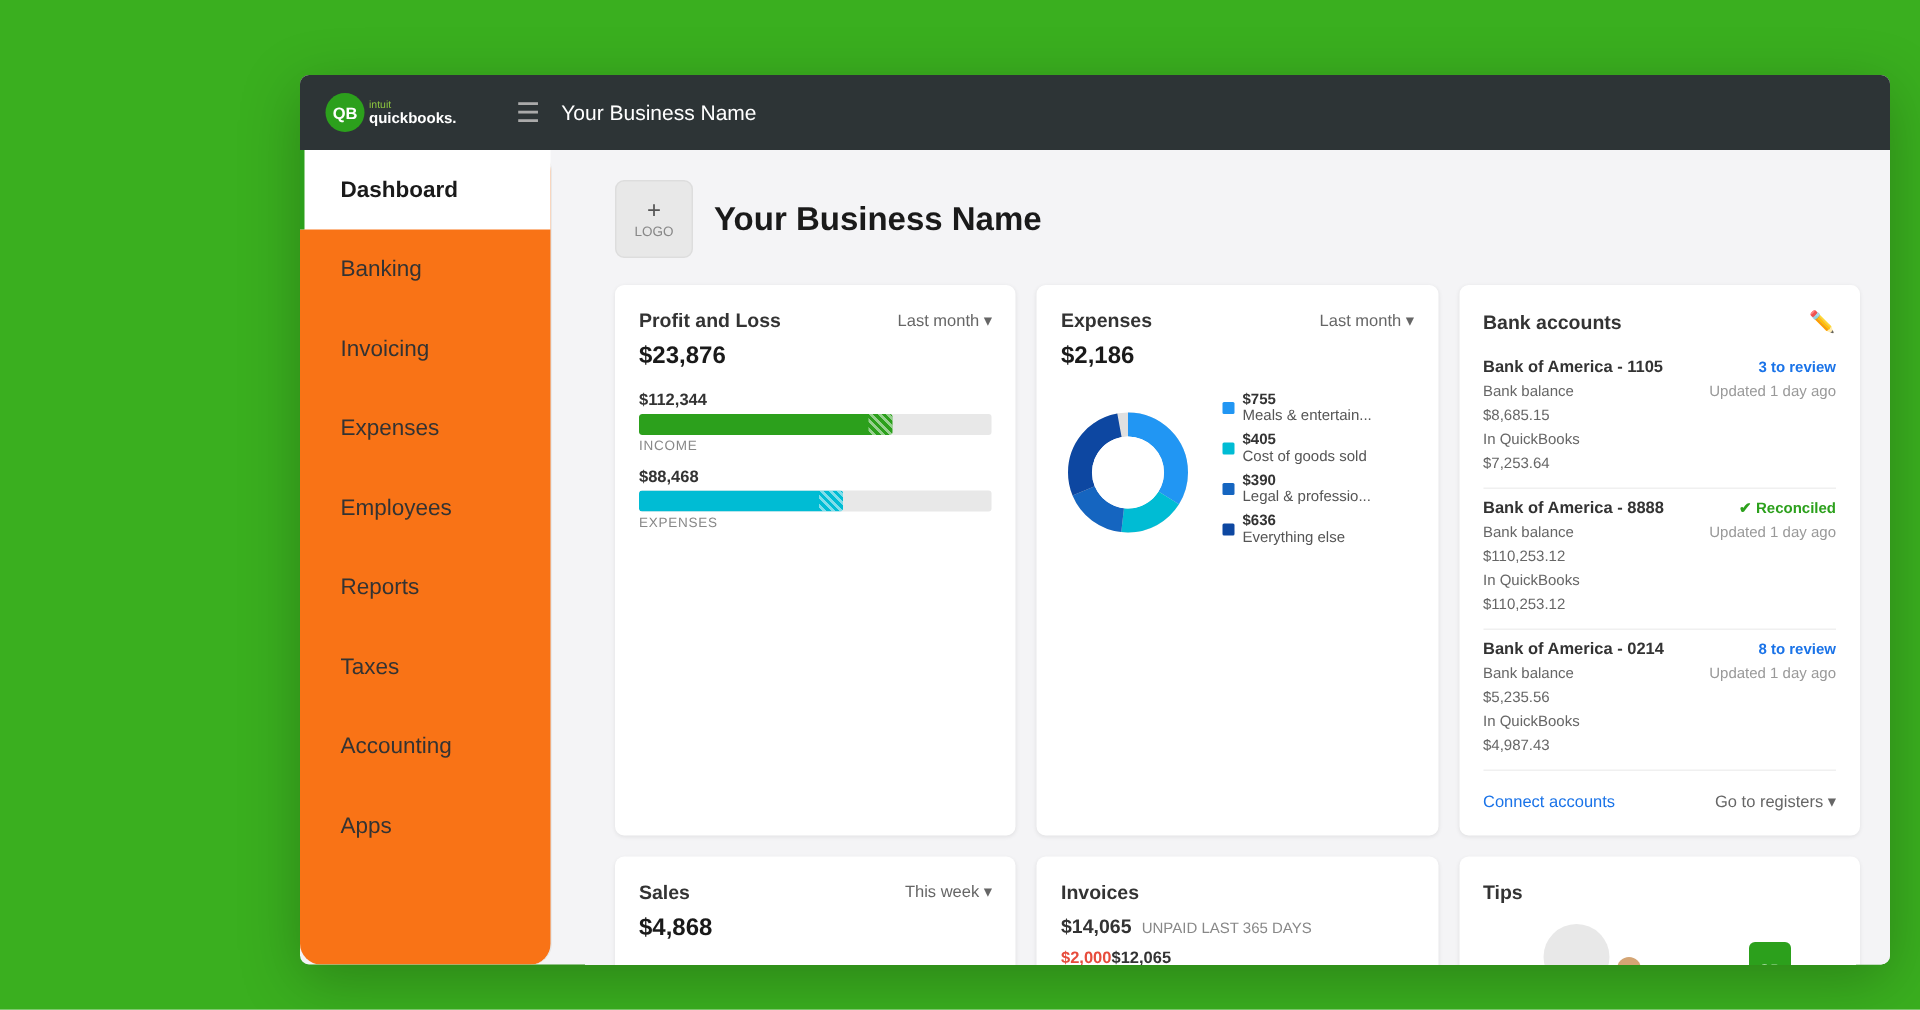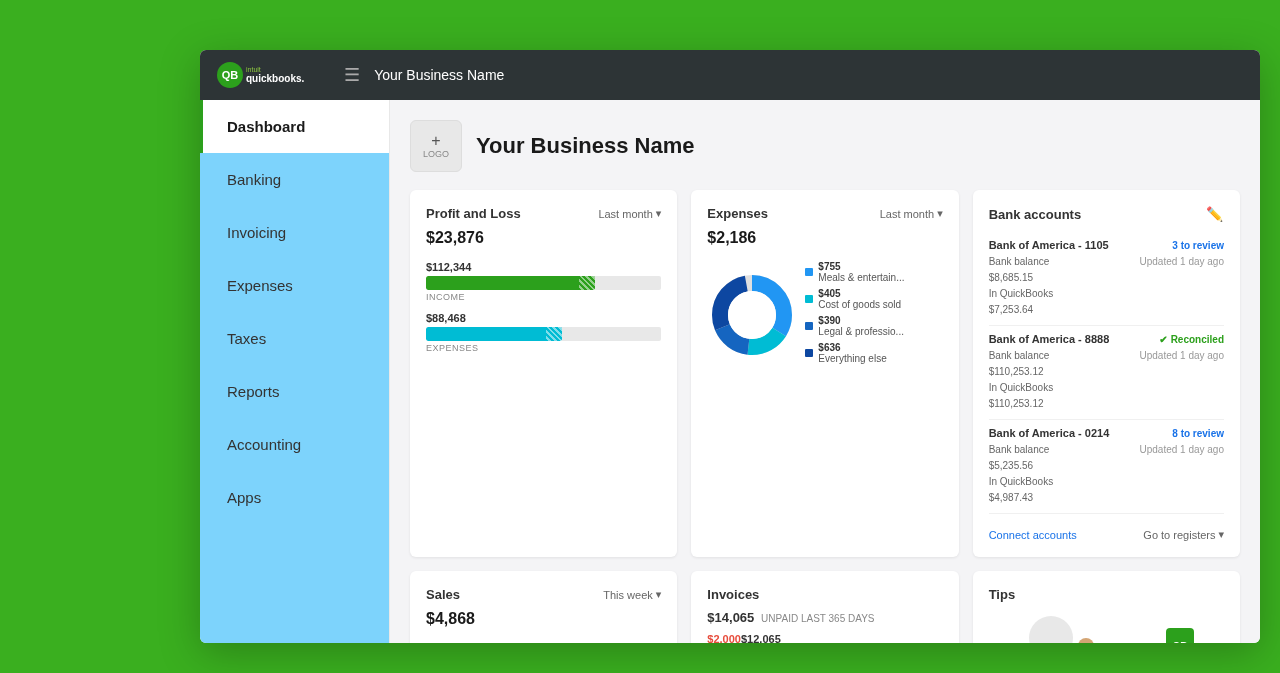--- a/index.html
+++ b/index.html
@@ -63,25 +63,26 @@
       color: white;
       font-size: 14px;
       font-weight: 500;
     }
 
     
     .sidebar {
       position: absolute;
       top: 50px;
       left: 0;
-      width: 190px;
+      width: 168px;
       bottom: 0;
-      background: #7dd3fc;
+      background: #f97316;
       border-right: 1px solid #e8e8e8;
       z-index: 5;
+      border-radius: 14px;
     }
 
     .sidebar-item {
       padding: 18px 24px;
       font-size: 15px;
       color: #333;
       cursor: pointer;
       border-left: 3px solid transparent;
     }
 
@@ -254,21 +255,21 @@
         transparent 2px,
         rgba(255,255,255,0.5) 2px,
         rgba(255,255,255,0.5) 4px
       );
     }
 
     
     .expenses-content {
       display: flex;
       align-items: center;
-      gap: 8px;
+      gap: 18px;
     }
 
     .donut-chart {
       width: 90px;
       height: 90px;
       flex-shrink: 0;
     }
 
     .legend {
       font-size: 10px;
@@ -445,24 +446,27 @@
     <div class="sidebar-item">
       <span>Banking</span>
     </div>
     <div class="sidebar-item">
       <span>Invoicing</span>
     </div>
     <div class="sidebar-item">
       <span>Expenses</span>
     </div>
     <div class="sidebar-item">
-      <span>Taxes</span>
+      <span>Employees</span>
     </div>
     <div class="sidebar-item">
       <span>Reports</span>
+    </div>
+    <div class="sidebar-item">
+      <span>Taxes</span>
     </div>
     <div class="sidebar-item">
       <span>Accounting</span>
     </div>
     <div class="sidebar-item">
       <span>Apps</span>
     </div>
   </div>
 
   <div class="main-content">

